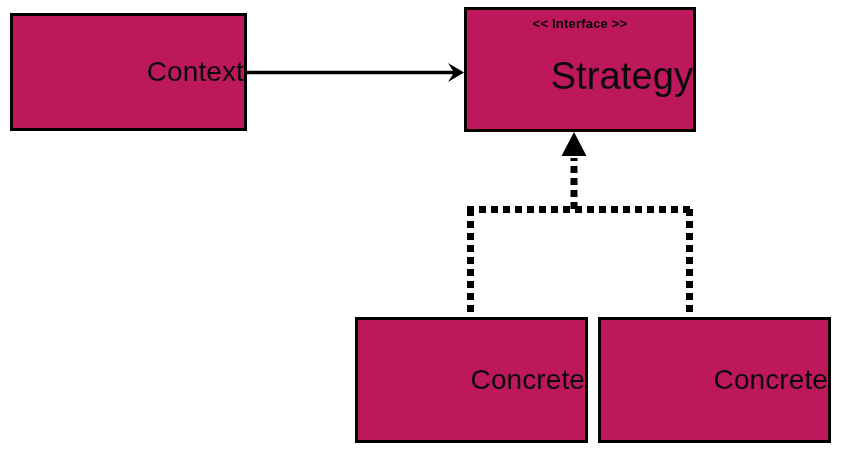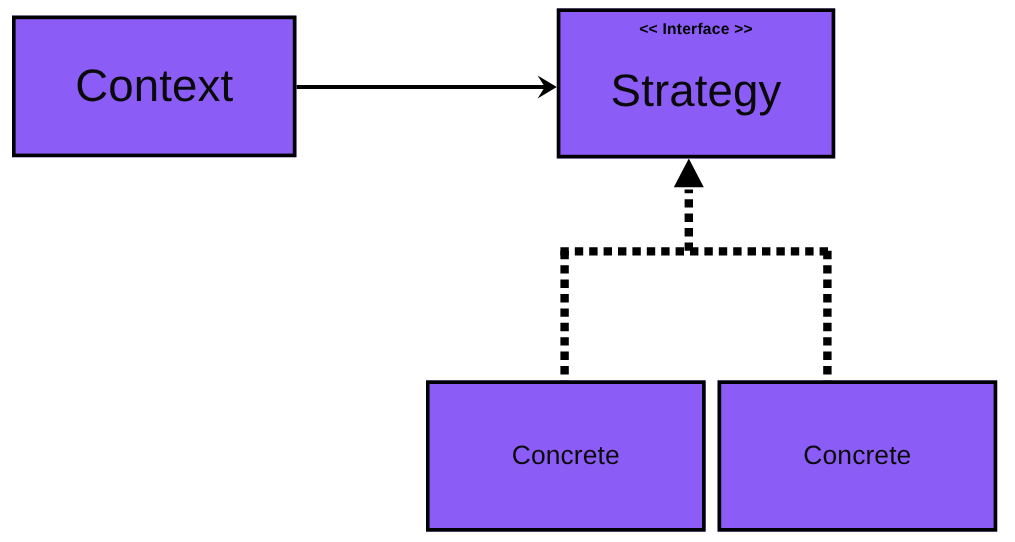--- a/index.html
+++ b/index.html
@@ -14,25 +14,25 @@
   #diagram-canvas {
     position: relative;
     width: 846px;
     height: 452px;
     background: #ffffff;
     overflow: hidden;
   }
   .uml-box {
     position: absolute;
     box-sizing: border-box;
-    background: #8b5cf6;
+    background: #be185d;
     border: 3px solid #000000;
     display: flex;
     flex-direction: column;
-    align-items: center;
+    align-items: flex-end;
     justify-content: center;
   }
   .box-title {
     font-family: "Liberation Sans", sans-serif;
     font-weight: 300;
     color: #0a0a0a;
     text-align: center;
     line-height: 1.28;
     letter-spacing: 0.1px;
   }
@@ -49,21 +49,21 @@
     color: #000000;
   }
   
   #box-context {
     left: 10px;
     top: 13px;
     width: 237px;
     height: 118px;
   }
   #box-context .box-title {
-    font-size: 38px;
+    font-size: 28px;
   }
   
   #box-strategy {
     left: 464px;
     top: 7px;
     width: 232px;
     height: 125px;
   }
   #box-strategy .box-title {
     font-size: 38px;
@@ -77,21 +77,21 @@
     height: 126px;
   }
   #box-concrete-2 {
     left: 598px;
     top: 317px;
     width: 233px;
     height: 126px;
   }
   #box-concrete-1 .box-title,
   #box-concrete-2 .box-title {
-    font-size: 22px;
+    font-size: 28px;
   }
   
   #connectors {
     position: absolute;
     left: 0;
     top: 0;
     width: 846px;
     height: 452px;
     pointer-events: none;
   }

